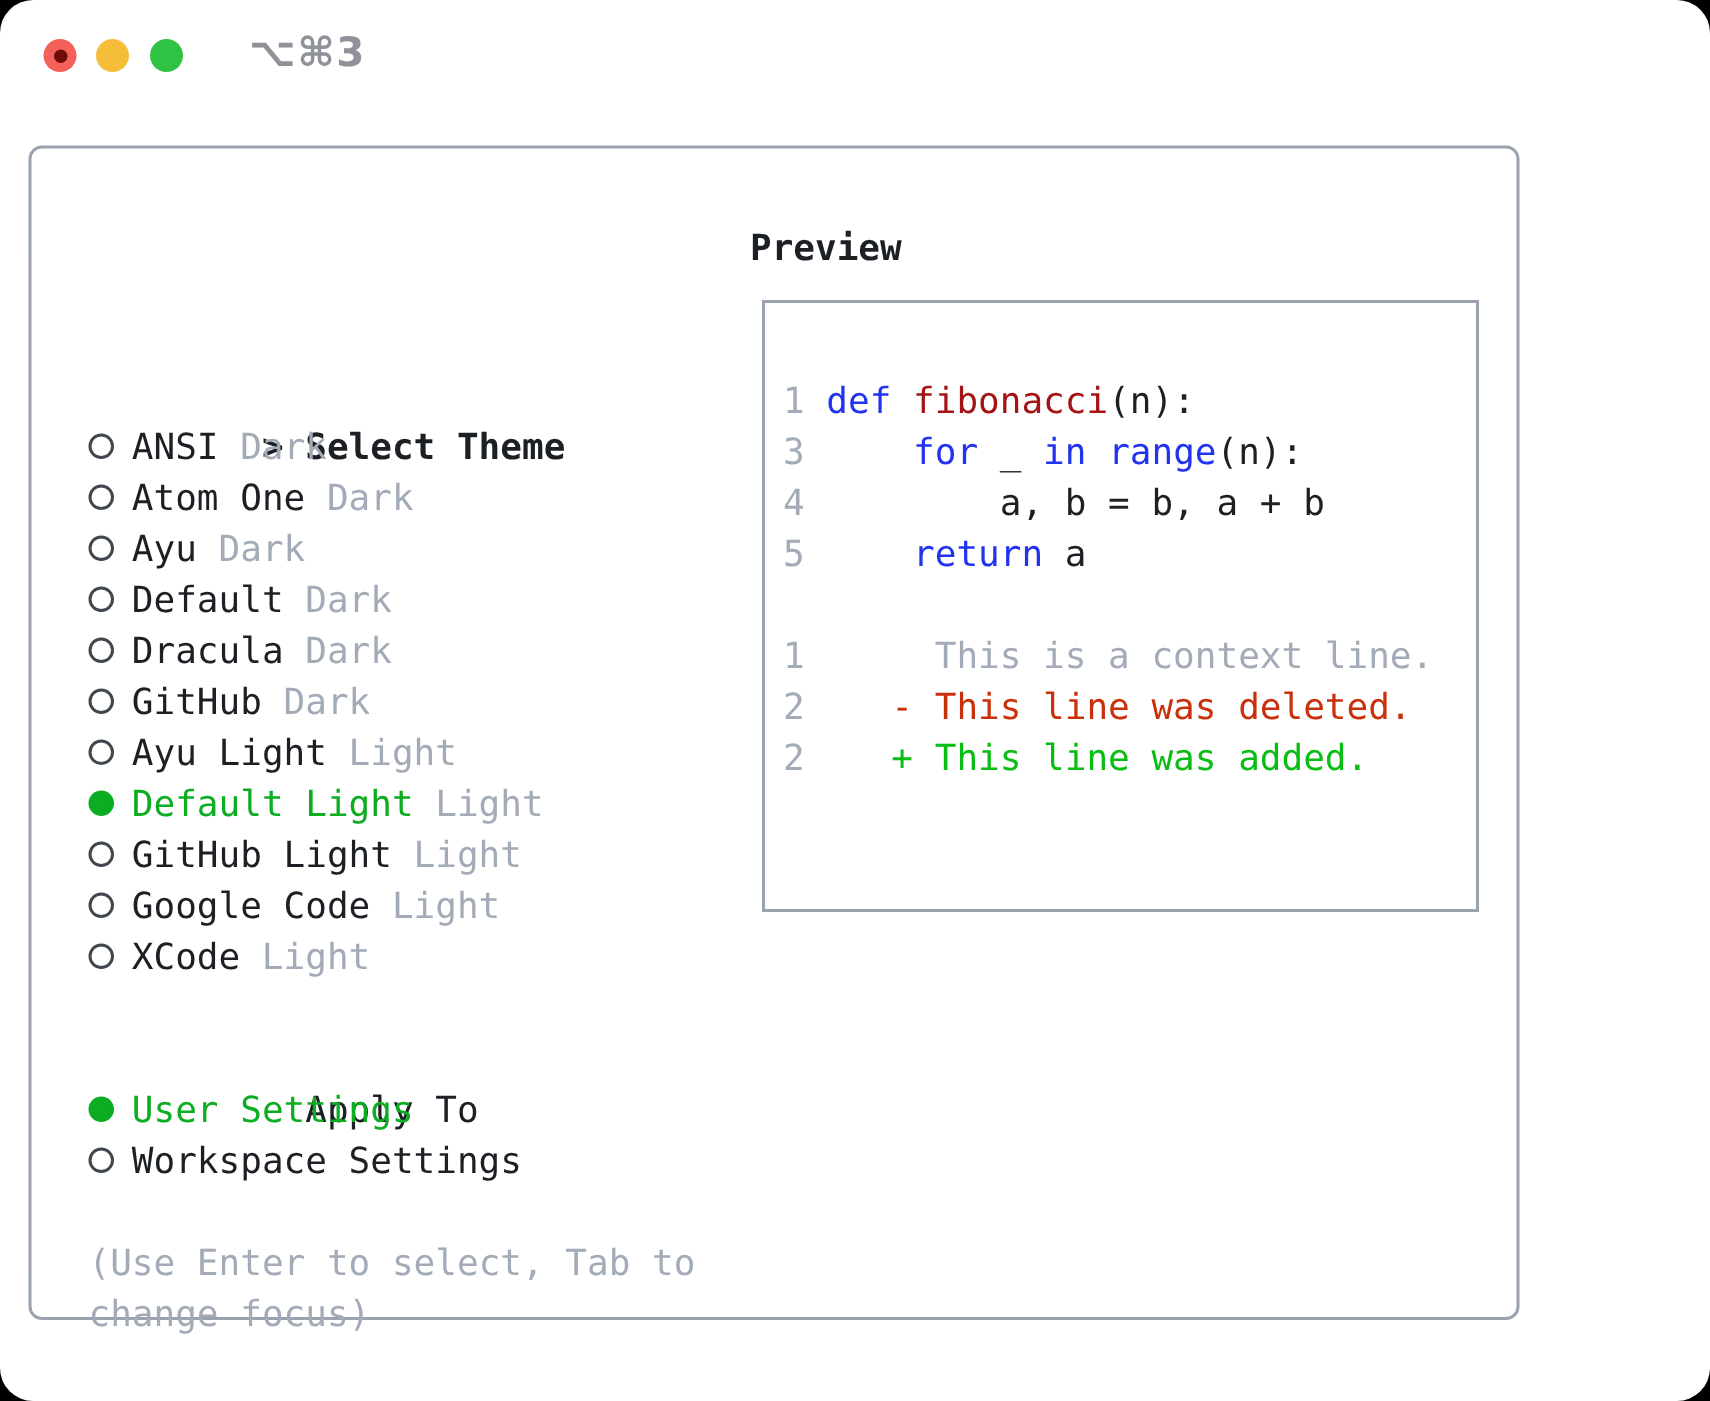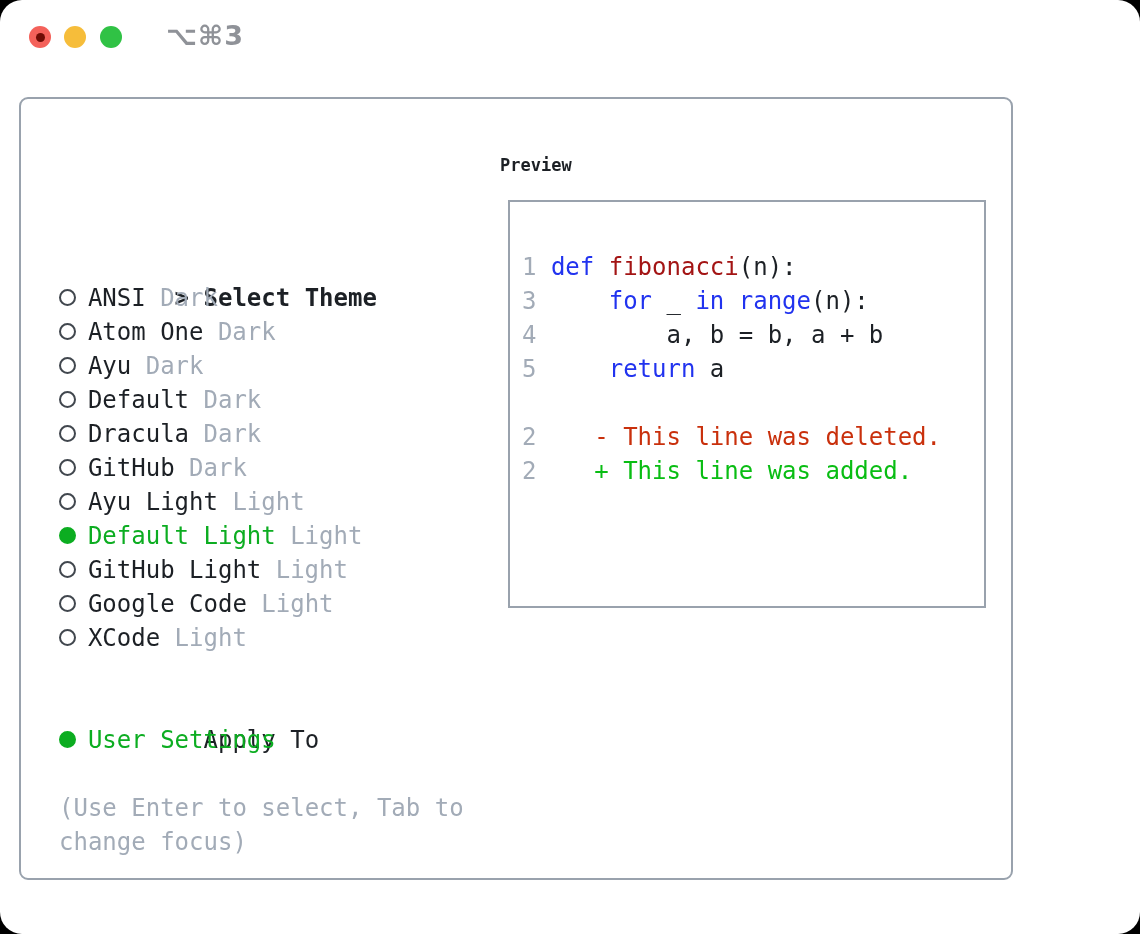--- a/index.html
+++ b/index.html
@@ -41,21 +41,21 @@
   }
   .dot.filled{background:var(--green);border-color:var(--green);}
   .tname{color:var(--text);}
   .tname.sel{color:var(--green);}
   .variant{color:var(--muted);margin-left:1ch;}
   .apply-label{color:var(--text);}
   .apply-label.sel{color:var(--green);}
   .hint{color:var(--muted);}
   
   .preview-title{
-    position:absolute;left:500px;top:148px;height:34px;font-size:17px;
+    position:absolute;left:500px;top:148px;height:34px;font-size:24px;
     line-height:34px;font-weight:bold;color:var(--text);white-space:pre;
   }
   .preview-box{
     position:absolute;left:508px;top:200px;width:478px;height:408px;
     border:2px solid var(--border);box-sizing:border-box;background:#fff;
   }
   .code{position:absolute;left:522px;top:250px;}
   .code-row{height:34px;font-size:24px;line-height:34px;white-space:pre;}
   .ln{display:inline-block;min-width:1ch;margin-right:1ch;color:var(--muted);}
   .seg-p{color:var(--text);}
@@ -101,37 +101,39 @@
         </div>
 
       <div class="row"></div>
 
       <div class="row">
         <span class="marker"></span><span>Apply To</span>
       </div>
 
       <div id="apply-list">
           <div class="row"><span class="marker"><span class="dot filled"></span></span><span class="apply-label sel">User Settings</span></div>
+          <div class="row"><span class="marker"><span class="dot"></span></span><span class="apply-label">Workspace Settings</span></div>
         </div>
 
       <div class="row"></div>
 
       <div class="row hint">(Use Enter to select, Tab to</div>
       <div class="row hint">change focus)</div>
     </div>
 
   </div>
 
   <div class="preview-title">Preview</div>
 
   <div class="preview-box"></div>
 
   <div class="code" id="preview-code">
       <div class="code-row"><span class="ln">1</span><span class="seg-k">def</span><span class="seg-p"> </span><span class="seg-f">fibonacci</span><span class="seg-p">(n):</span></div>
       <div class="code-row"><span class="ln">3</span><span class="seg-p">    </span><span class="seg-k">for</span><span class="seg-p"> _ </span><span class="seg-k">in</span><span class="seg-p"> </span><span class="seg-k">range</span><span class="seg-p">(n):</span></div>
       <div class="code-row"><span class="ln">4</span><span class="seg-p">        a, b = b, a + b</span></div>
       <div class="code-row"><span class="ln">5</span><span class="seg-p">    </span><span class="seg-k">return</span><span class="seg-p"> a</span></div>
       <div class="code-row"><span class="ln"></span></div>
+      <div class="code-row"><span class="ln">1</span><span class="seg-ctx">     This is a context line.</span></div>
       <div class="code-row"><span class="ln">2</span><span class="seg-del">   - This line was deleted.</span></div>
       <div class="code-row"><span class="ln">2</span><span class="seg-add">   + This line was added.</span></div>
     </div>
 
 </div>
 
 </body></html>

